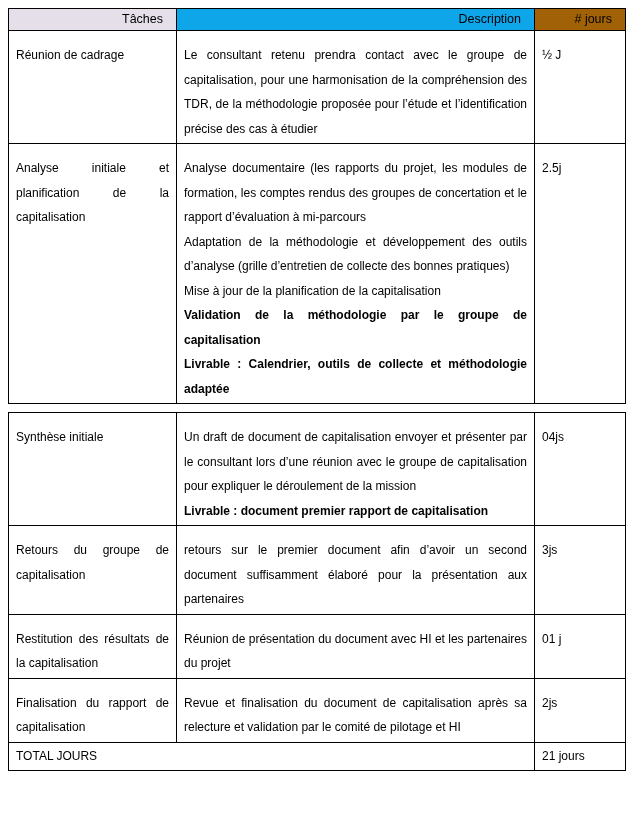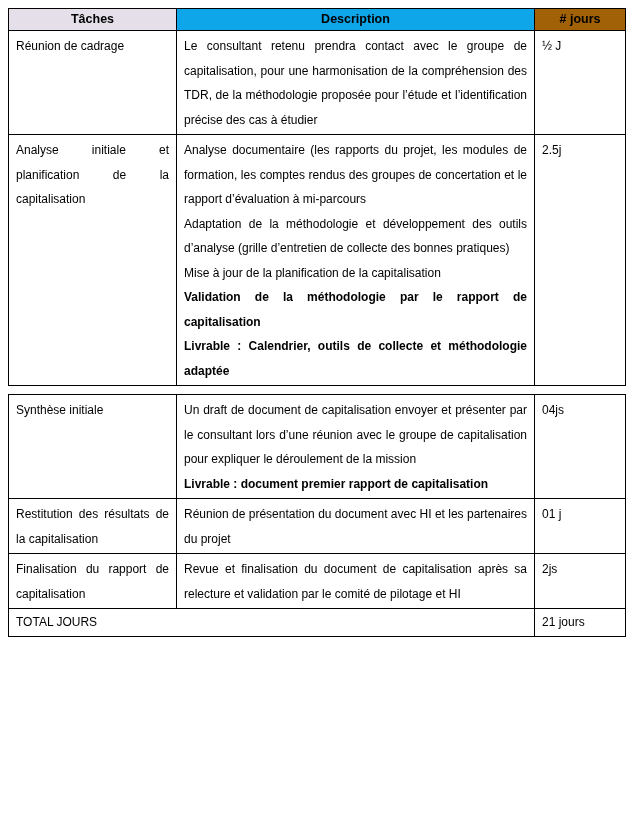--- a/index.html
+++ b/index.html
@@ -26,26 +26,26 @@
   }
   table.doc-table + table.doc-table {
     margin-top: 8px;
   }
   col.c-task { width: 168px; }
   col.c-desc { width: 358px; }
   col.c-days { width: 91px; }
   th, td {
     border: 1px solid #000000;
     vertical-align: top;
-    padding: 3px 7px 2px 7px;
+    padding: 12px 7px 2px 7px;
     overflow: hidden;
   }
   th {
-    font-weight: bold;
-    text-align: center;
+    font-weight: normal;
+    text-align: right;
     line-height: 17px;
     padding: 2px 13px;
     font-size: 12.5px;
   }
   .task-cell {
     text-align: justify;
     line-height: 24.5px;
   }
   .desc-cell {
     line-height: 24.5px;
@@ -93,21 +93,21 @@
             <div class="para">Le consultant retenu prendra contact avec le groupe de capitalisation, pour une harmonisation de la compréhension des TDR, de la méthodologie proposée pour l’étude et l’identification précise des cas à étudier</div>
           </td>
           <td class="days-cell">½ J</td>
         </tr>
         <tr>
           <td class="task-cell">Analyse initiale et planification de la capitalisation</td>
           <td class="desc-cell">
             <div class="para">Analyse documentaire (les rapports du projet, les modules de formation, les comptes rendus des groupes de concertation et le rapport d’évaluation à mi-parcours</div>
             <div class="para">Adaptation de la méthodologie et développement des outils d’analyse (grille d’entretien de collecte des bonnes pratiques)</div>
             <div class="para">Mise à jour de la planification de la capitalisation</div>
-            <div class="para bold">Validation de la méthodologie par le rapport de capitalisation</div>
+            <div class="para bold">Validation de la méthodologie par le groupe de capitalisation</div>
             <div class="para bold">Livrable : Calendrier, outils de collecte et méthodologie adaptée</div>
           </td>
           <td class="days-cell">2.5j</td>
         </tr>
       </tbody>
   </table>
 
   <table class="doc-table">
     <colgroup>
       <col class="c-task">
@@ -115,20 +115,27 @@
       <col class="c-days">
     </colgroup>
     <tbody>
         <tr>
           <td class="task-cell">Synthèse initiale</td>
           <td class="desc-cell">
             <div class="para">Un draft de document de capitalisation envoyer et présenter par le consultant lors d’une réunion avec le groupe de capitalisation pour expliquer le déroulement de la mission</div>
             <div class="para bold">Livrable : document premier rapport de capitalisation</div>
           </td>
           <td class="days-cell">04js</td>
+        </tr>
+        <tr>
+          <td class="task-cell">Retours du groupe de capitalisation</td>
+          <td class="desc-cell">
+            <div class="para">retours sur le premier document afin d’avoir un second document suffisamment élaboré pour la présentation aux partenaires</div>
+          </td>
+          <td class="days-cell">3js</td>
         </tr>
         <tr>
           <td class="task-cell">Restitution des résultats de la capitalisation</td>
           <td class="desc-cell">
             <div class="para">Réunion de présentation du document avec HI et les partenaires du projet</div>
           </td>
           <td class="days-cell">01 j</td>
         </tr>
         <tr>
           <td class="task-cell">Finalisation du rapport de capitalisation</td>

